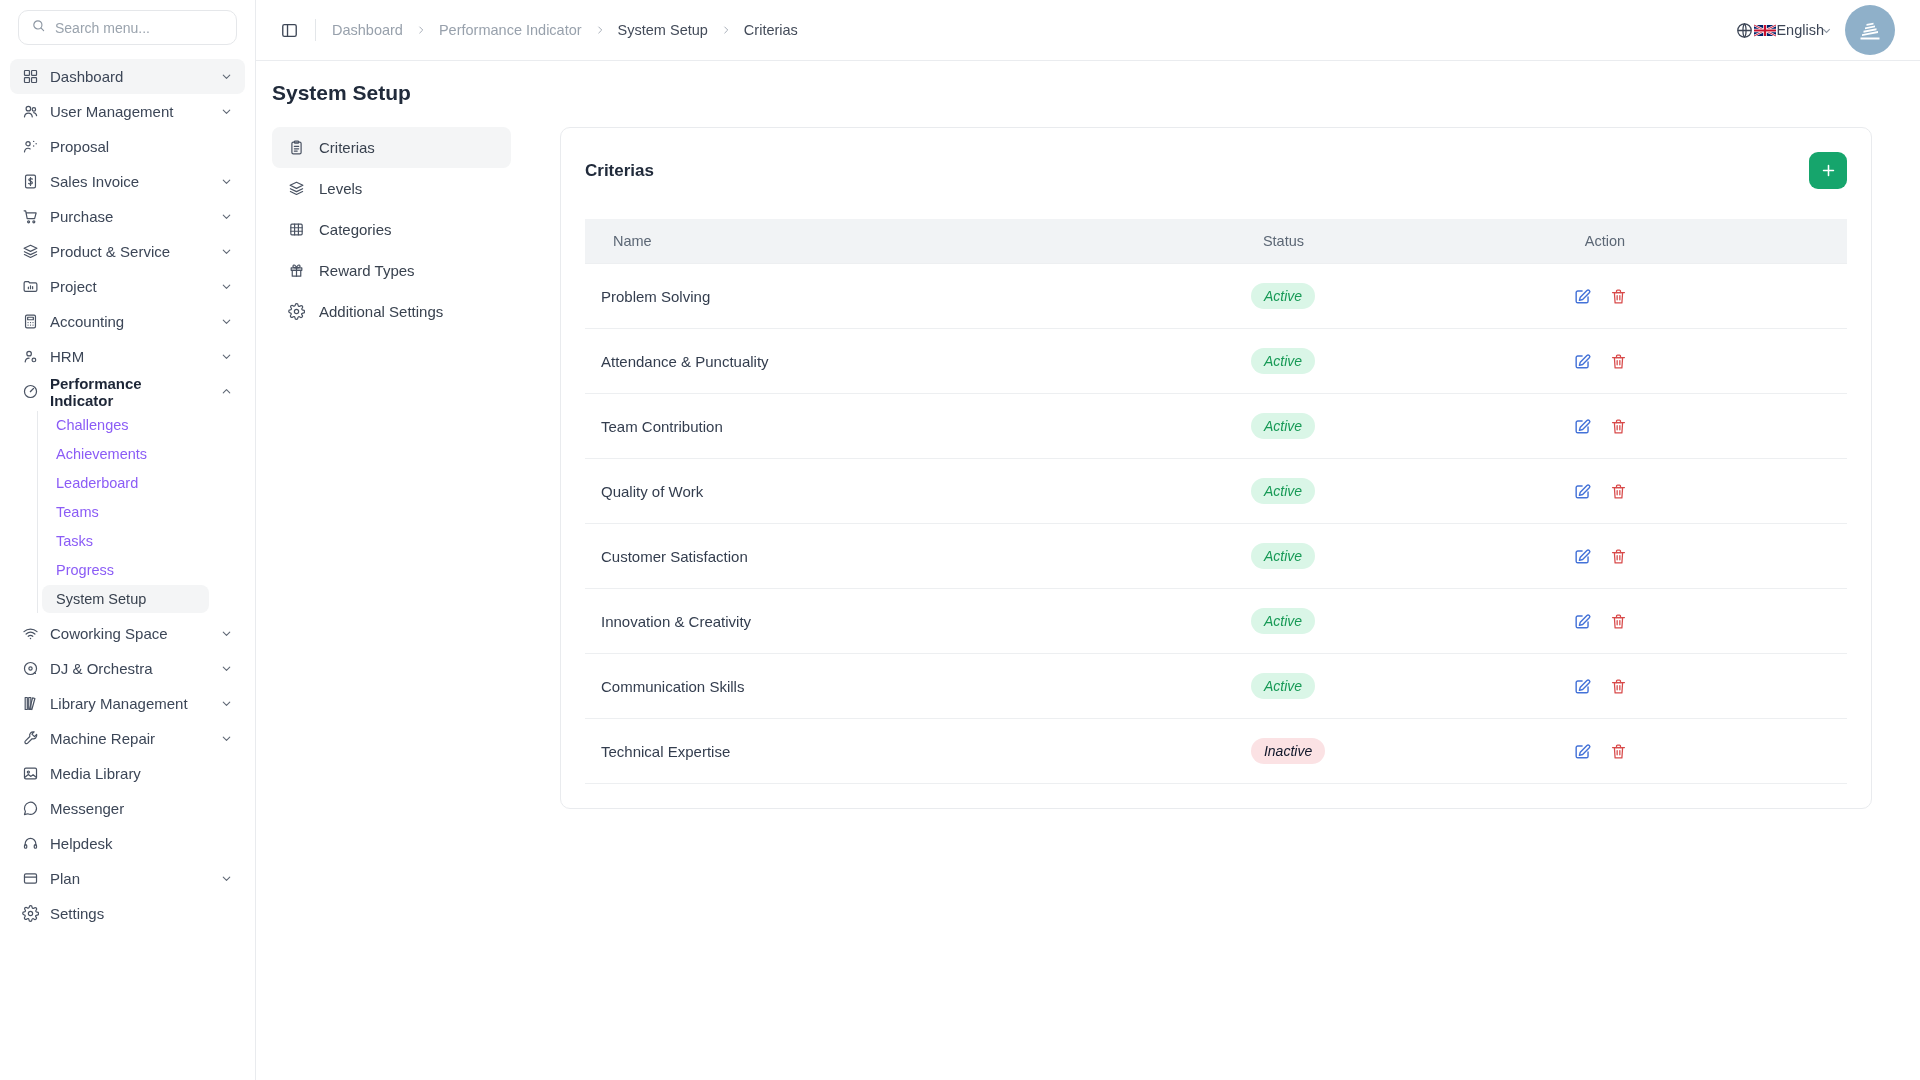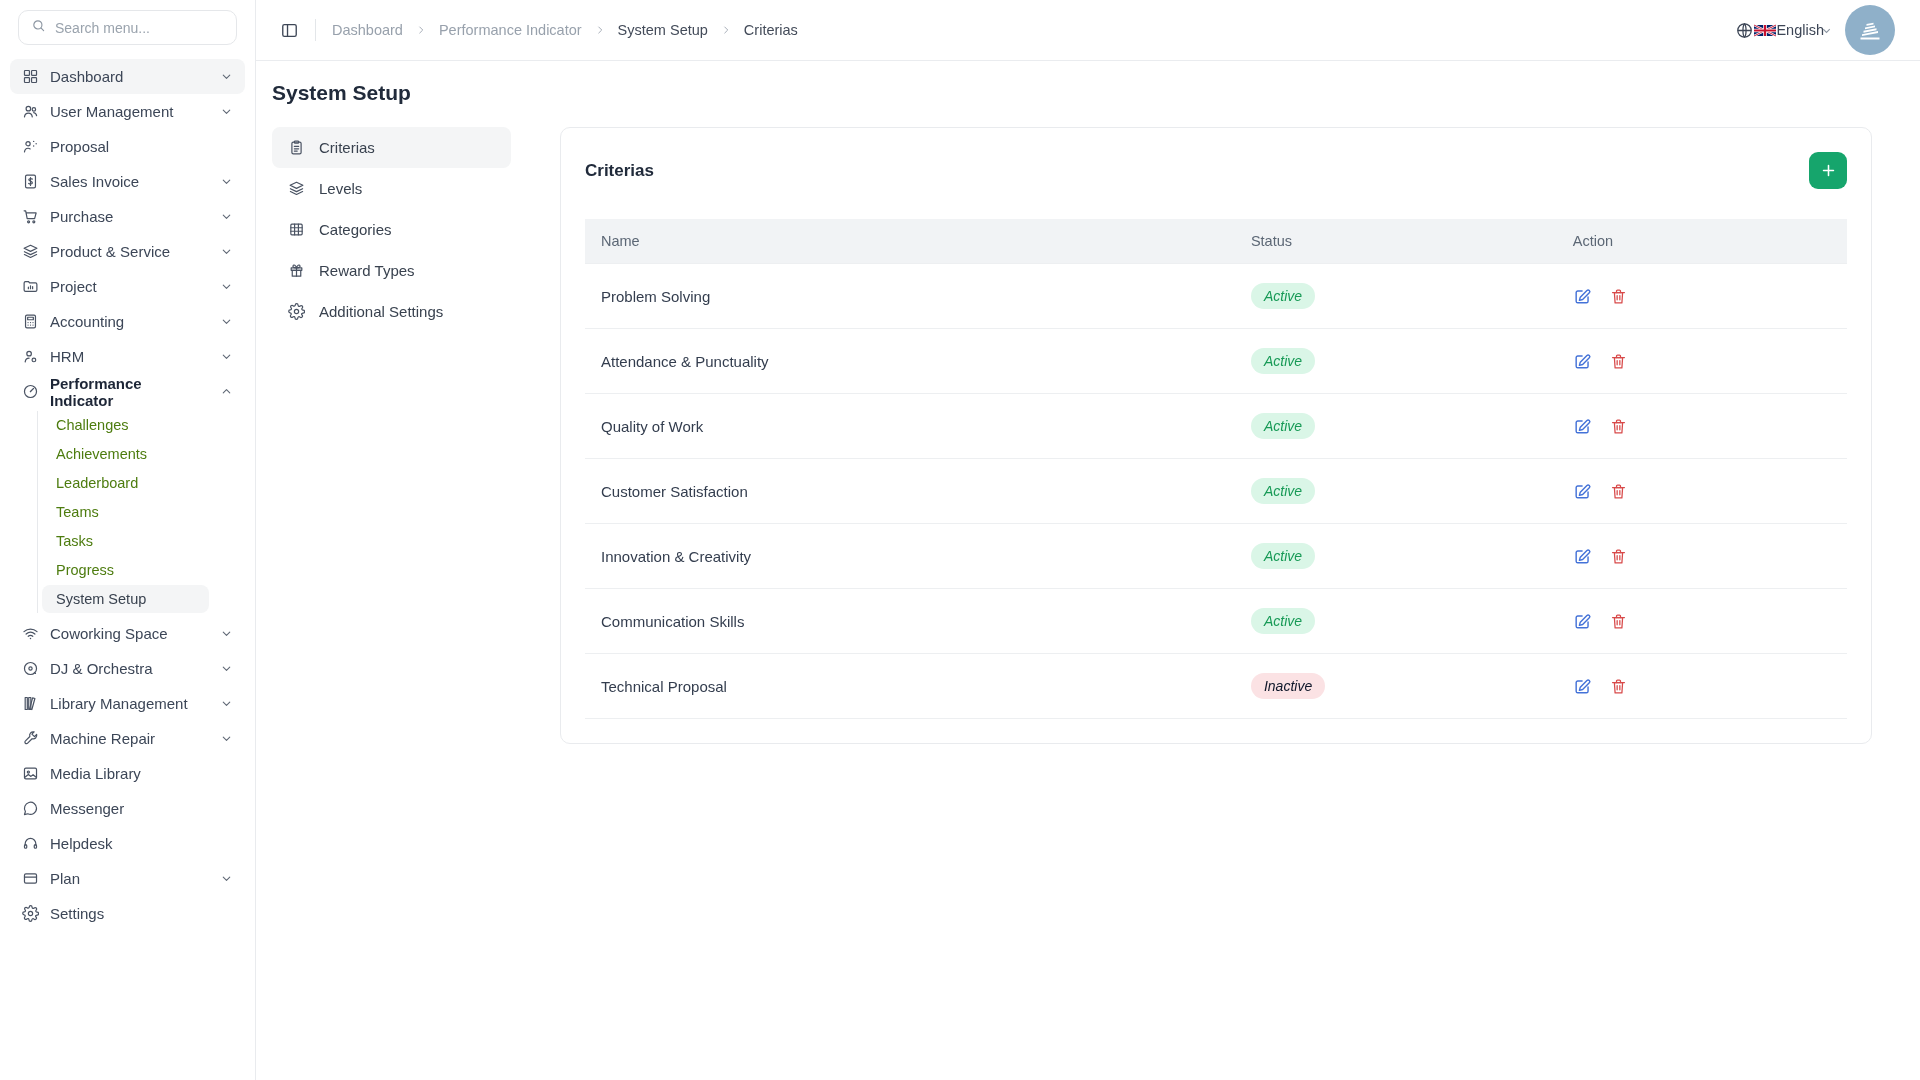--- a/index.html
+++ b/index.html
@@ -23,21 +23,21 @@
   .nav-item { display:flex; align-items:center; gap:11px; padding:8px 12px; margin:0 2px;
     border-radius:8px; font-size:15px; color:#3c4657; cursor:pointer; height:35px; }
   .nav-item.active { background:#f4f5f6; }
   .nav-item.bold { font-weight:700; color:#1d2637; }
   .nav-item .nico { display:flex; color:#4a5363; }
   .nav-item .nico svg { width:17px; height:17px; }
   .nav-item .chev { margin-left:auto; display:flex; color:#5f6875; }
   .nav-item .chev svg { width:13px; height:13px; }
   .sub-list { margin:2px 0 3px 29px; border-left:1px solid #e7e9ec; }
   .sub-item { padding:6px 14px; margin:1px 38px 1px 4px; border-radius:8px;
-    font-size:14.5px; color:#4d7c0f; cursor:pointer; }
+    font-size:14.5px; color:#8b5cf6; cursor:pointer; }
   .sub-item.active { background:#f4f5f6; color:#39424f; }
 
   
   .main { flex:1; display:flex; flex-direction:column; height:100%; overflow:hidden; }
   .topbar { height:61px; min-height:61px; display:flex; align-items:center;
     padding:0 25px 0 24px; border-bottom:1px solid #eaecef; }
   .tb-btn { background:none; border:none; display:flex; color:#3d4656; cursor:pointer; }
   .tb-btn svg { width:19px; height:19px; }
   .tb-divider { width:1px; height:22px; background:#e3e6e9; margin:0 16px; }
   .breadcrumb { display:flex; align-items:center; gap:12px; font-size:14.5px; }
@@ -72,21 +72,21 @@
     padding:24px; }
   .card-head { display:flex; align-items:center; justify-content:space-between;
     margin-bottom:30px; }
   .card-title { font-size:17px; font-weight:700; color:#212b3b; }
   .add-btn { width:38px; height:37px; border:none; border-radius:9px; background:#16a56c;
     color:#fff; display:flex; align-items:center; justify-content:center; cursor:pointer; }
   .add-btn svg { width:17px; height:17px; }
 
   table { width:100%; border-collapse:collapse; }
   thead th { background:#f1f3f5; text-align:left; font-size:14.5px; font-weight:500;
-    color:#5c6775; padding:14px 16px; }
+    color:#5c6775; padding:14px 28px; }
   th.col-name { width:51.5%; }
   th.col-status { width:25.5%; }
   tbody td { height:65px; padding:0 16px; border-top:1px solid #edeff1;
     font-size:15px; color:#333d4e;margin-top:35px; }
   tbody tr:last-child td { border-bottom:1px solid #edeff1; }
   .badge { display:inline-block; padding:5px 13px; border-radius:14px; font-size:14px;font-style:italic; }
   .badge.active { background:#daf6e7; color:#179a56; }
   .badge.inactive { background:#fbe2e4; color:#0f172a; }
   .row-actions { display:flex; align-items:center; gap:17px; }
   .act { display:flex; cursor:pointer; background:none; border:none; padding:0; }
@@ -552,20 +552,42 @@
                           <path d="M4.5 7h15"></path>
                           <path d="M9.5 7V5.2A1.2 1.2 0 0110.7 4h2.6a1.2 1.2 0 011.2 1.2V7"></path>
                           <path d="M6.8 7l.9 13h8.6l.9-13z"></path>
                           <path d="M10.3 10.8v5.4M13.7 10.8v5.4"></path>
                         </svg>
                       </button>
                     </div>
                   </td>
                 </tr>
                 <tr>
+                  <td>Team Contribution</td>
+                  <td><span class="badge active">Active</span></td>
+                  <td>
+                    <div class="row-actions">
+                      <button class="act edit">
+                        <svg viewBox="0 0 24 24" fill="none" stroke="currentColor" stroke-width="1.8" stroke-linecap="round" stroke-linejoin="round">
+                          <path d="M11.5 5H6a2 2 0 00-2 2v11a2 2 0 002 2h11a2 2 0 002-2v-5.5"></path>
+                          <path d="M17.6 4.4a2.1 2.1 0 013 3L12.2 15.8l-4.1 1.1 1.1-4.1z"></path>
+                        </svg>
+                      </button>
+                      <button class="act del">
+                        <svg viewBox="0 0 24 24" fill="none" stroke="currentColor" stroke-width="1.6" stroke-linecap="round" stroke-linejoin="round">
+                          <path d="M4.5 7h15"></path>
+                          <path d="M9.5 7V5.2A1.2 1.2 0 0110.7 4h2.6a1.2 1.2 0 011.2 1.2V7"></path>
+                          <path d="M6.8 7l.9 13h8.6l.9-13z"></path>
+                          <path d="M10.3 10.8v5.4M13.7 10.8v5.4"></path>
+                        </svg>
+                      </button>
+                    </div>
+                  </td>
+                </tr>
+                <tr>
                   <td>Quality of Work</td>
                   <td><span class="badge active">Active</span></td>
                   <td>
                     <div class="row-actions">
                       <button class="act edit">
                         <svg viewBox="0 0 24 24" fill="none" stroke="currentColor" stroke-width="1.8" stroke-linecap="round" stroke-linejoin="round">
                           <path d="M11.5 5H6a2 2 0 00-2 2v11a2 2 0 002 2h11a2 2 0 002-2v-5.5"></path>
                           <path d="M17.6 4.4a2.1 2.1 0 013 3L12.2 15.8l-4.1 1.1 1.1-4.1z"></path>
                         </svg>
                       </button>
@@ -640,21 +662,21 @@
                           <path d="M4.5 7h15"></path>
                           <path d="M9.5 7V5.2A1.2 1.2 0 0110.7 4h2.6a1.2 1.2 0 011.2 1.2V7"></path>
                           <path d="M6.8 7l.9 13h8.6l.9-13z"></path>
                           <path d="M10.3 10.8v5.4M13.7 10.8v5.4"></path>
                         </svg>
                       </button>
                     </div>
                   </td>
                 </tr>
                 <tr>
-                  <td>Technical Proposal</td>
+                  <td>Technical Expertise</td>
                   <td><span class="badge inactive">Inactive</span></td>
                   <td>
                     <div class="row-actions">
                       <button class="act edit">
                         <svg viewBox="0 0 24 24" fill="none" stroke="currentColor" stroke-width="1.8" stroke-linecap="round" stroke-linejoin="round">
                           <path d="M11.5 5H6a2 2 0 00-2 2v11a2 2 0 002 2h11a2 2 0 002-2v-5.5"></path>
                           <path d="M17.6 4.4a2.1 2.1 0 013 3L12.2 15.8l-4.1 1.1 1.1-4.1z"></path>
                         </svg>
                       </button>
                       <button class="act del">

